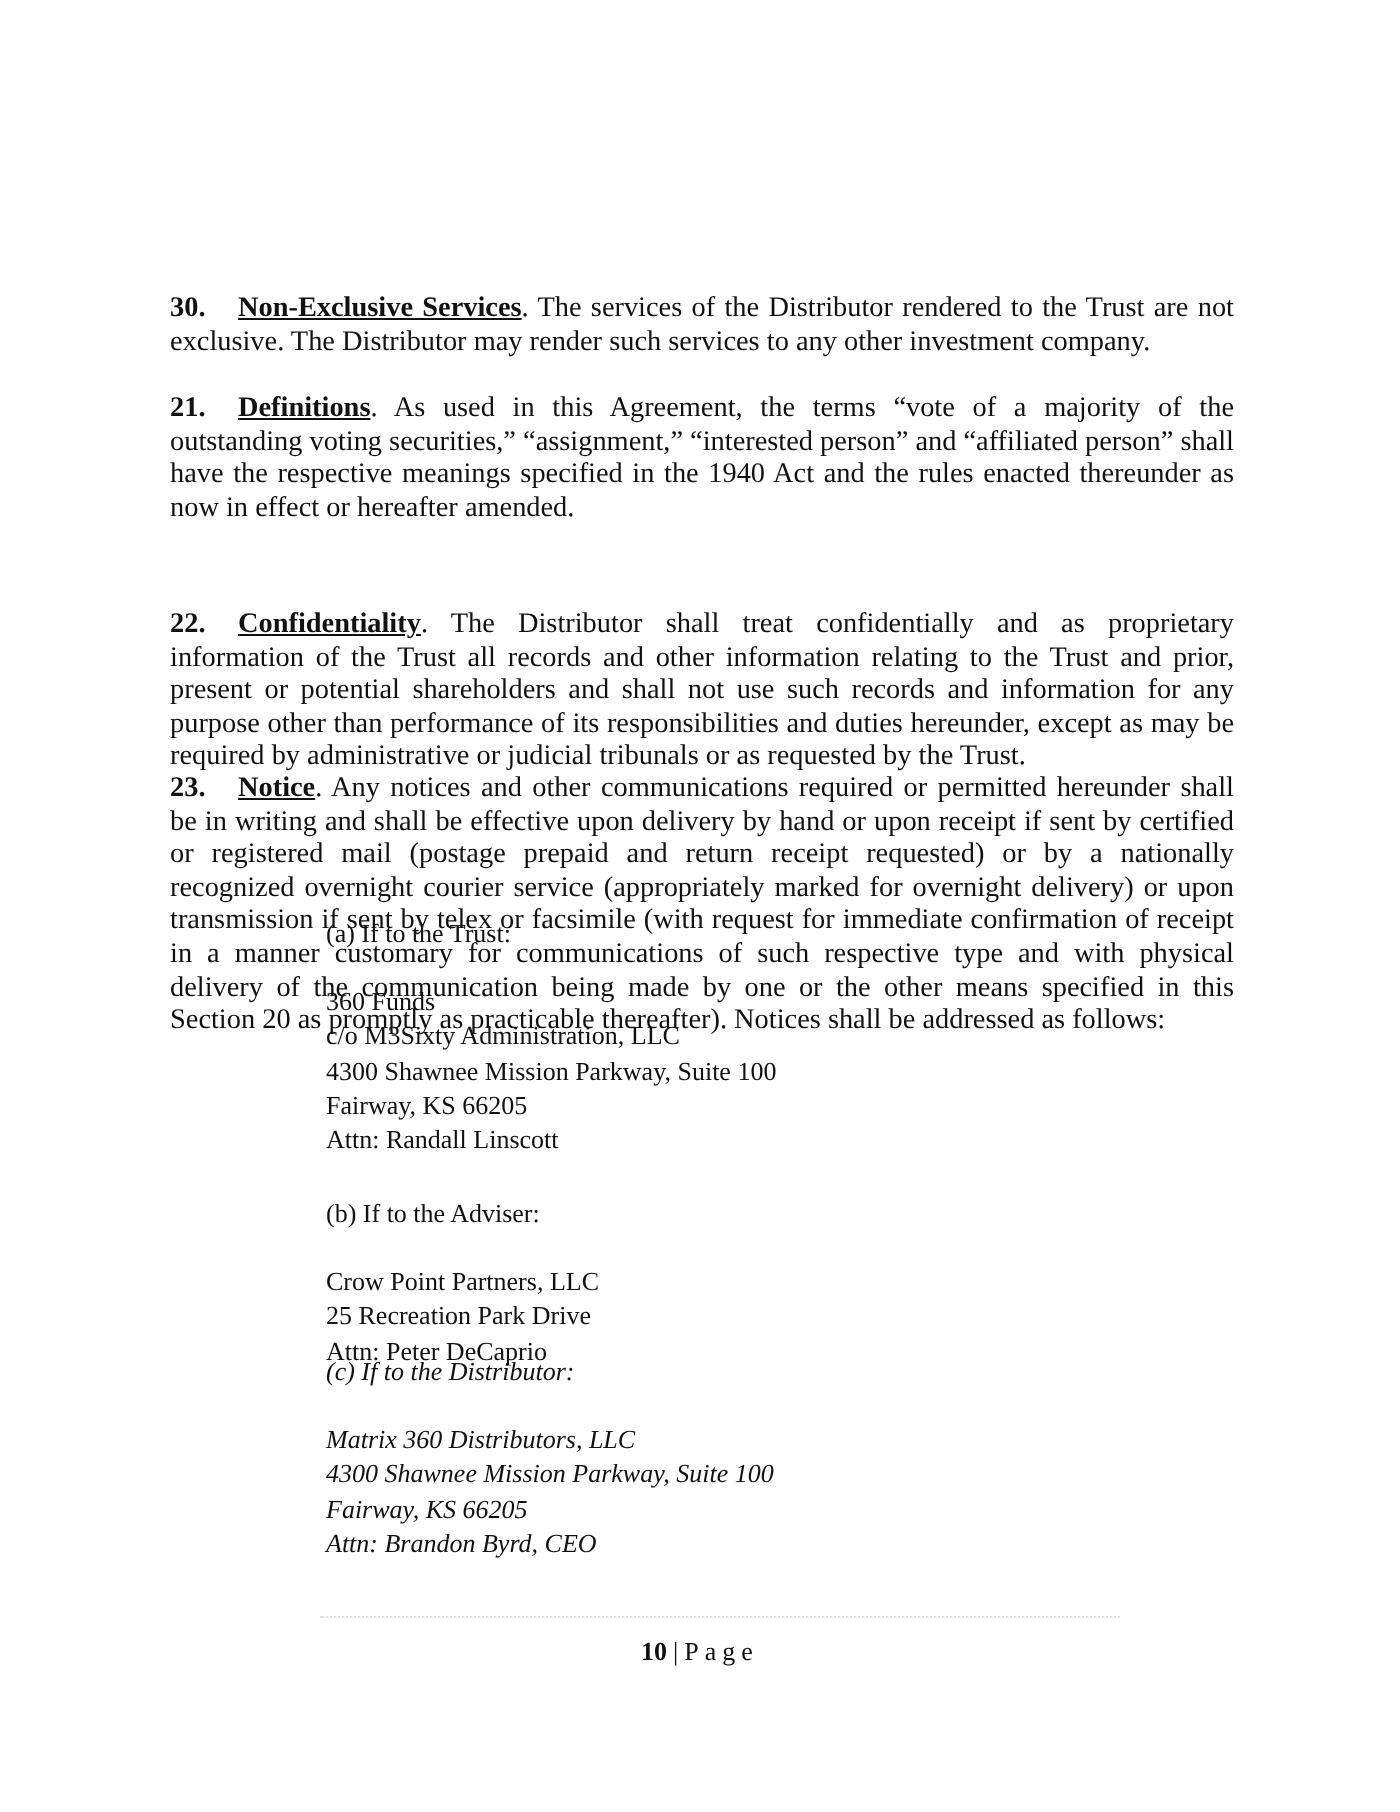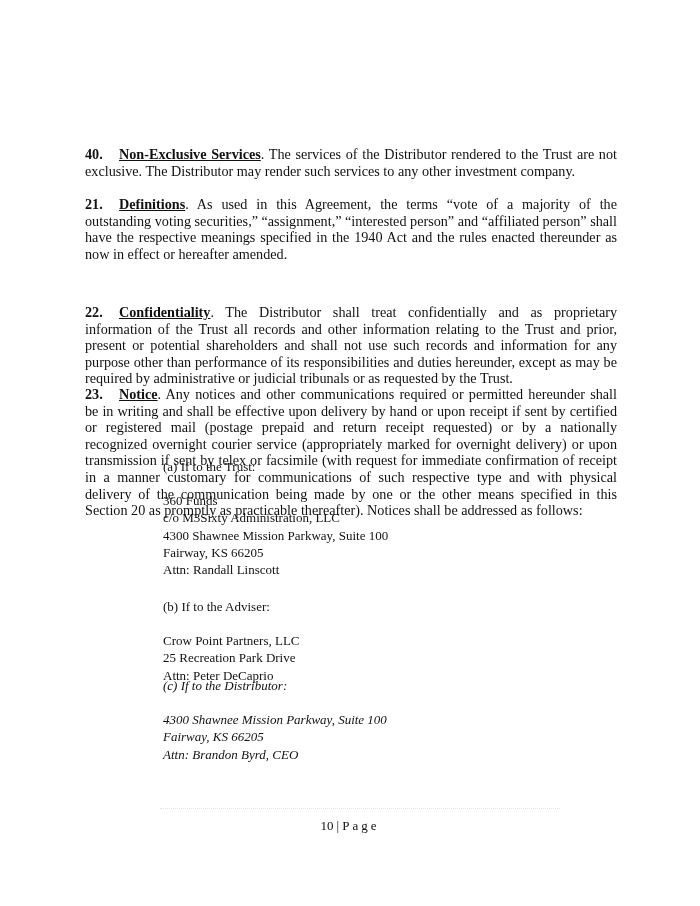--- a/index.html
+++ b/index.html
@@ -50,40 +50,40 @@
     }
     .indent-block div { white-space: nowrap; }
     .footer {
       position: absolute;
       top: 818px;
       left: 0;
       width: 700px;
       text-align: center;
       font-size: 13px;
     }
-    .footer .num { font-weight: normal; }
+    .footer .num { font-weight: bold; }
     .footer .sep { margin: 0 3px; }
     .footer .word { letter-spacing: 3px; }
     .hr-dots {
       position: absolute;
       top: 808px;
       left: 160px;
       width: 400px;
       height: 1px;
       border-top: 1px dotted #e2e2e2;
     }
   </style>
 </head>
 <body>
 
 <div class="page">
 
   <div class="body-text" style="top:146px;">
     <p class="section">
-      <span class="sec-num">40.</span><span class="sec-title">Non-Exclusive Services</span><span>. The services of the Distributor rendered to the Trust are not exclusive. The Distributor may render such services to any other investment company.</span>
+      <span class="sec-num">30.</span><span class="sec-title">Non-Exclusive Services</span><span>. The services of the Distributor rendered to the Trust are not exclusive. The Distributor may render such services to any other investment company.</span>
     </p>
   </div>
 
   <div class="body-text" style="top:196px;">
     <p class="section">
       <span class="sec-num">21.</span><span class="sec-title">Definitions</span><span>. As used in this Agreement, the terms “vote of a majority of the outstanding voting securities,” “assignment,” “interested person” and “affiliated person” shall have the respective meanings specified in the 1940 Act and the rules enacted thereunder as now in effect or hereafter amended.</span>
     </p>
   </div>
 
   <div class="body-text" style="top:282px;margin-top:22px;">
@@ -112,20 +112,21 @@
     <div>(b) If to the Adviser:</div>
     <div style="height:17px;"></div>
     <div>Crow Point Partners, LLC</div>
     <div>25 Recreation Park Drive</div>
     <div>Attn:  Peter DeCaprio</div>
   </div>
 
   <div class="indent-block" style="top:677px;font-style:italic;">
     <div>(c) If to the Distributor:</div>
     <div style="height:17px;"></div>
+    <div>Matrix 360 Distributors, LLC</div>
     <div>4300 Shawnee Mission Parkway, Suite 100</div>
     <div>Fairway, KS 66205</div>
     <div>Attn:  Brandon Byrd, CEO</div>
   </div>
 
   <div class="hr-dots"></div>
 
   <div class="footer">
     <span class="num">10</span><span class="sep">|</span><span class="word">Page</span>
   </div>

